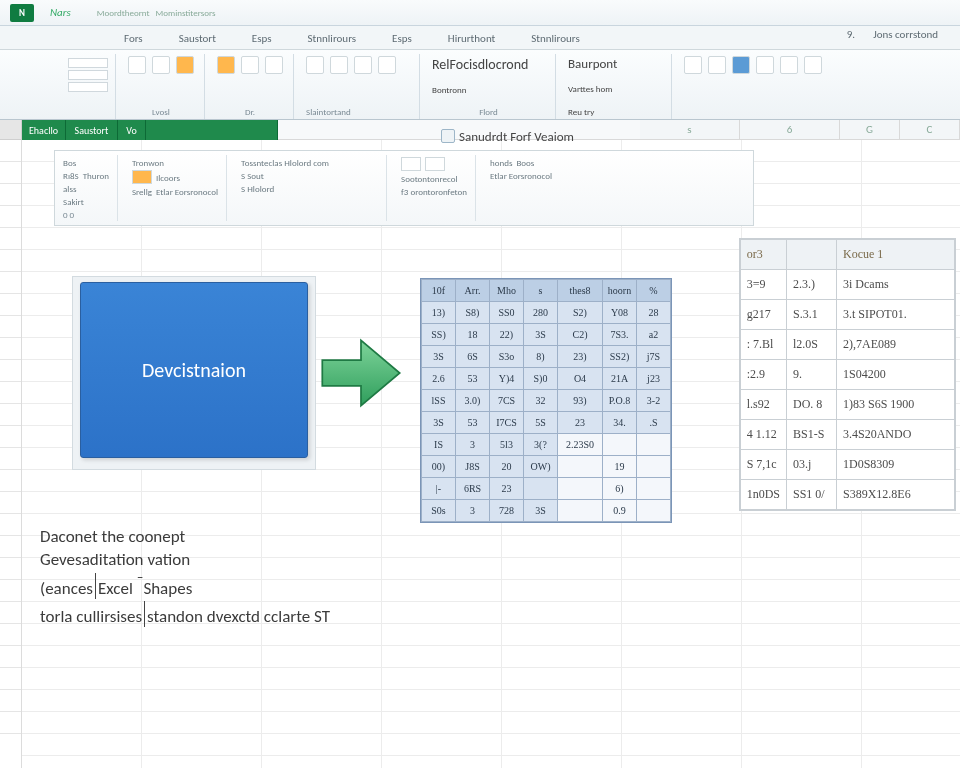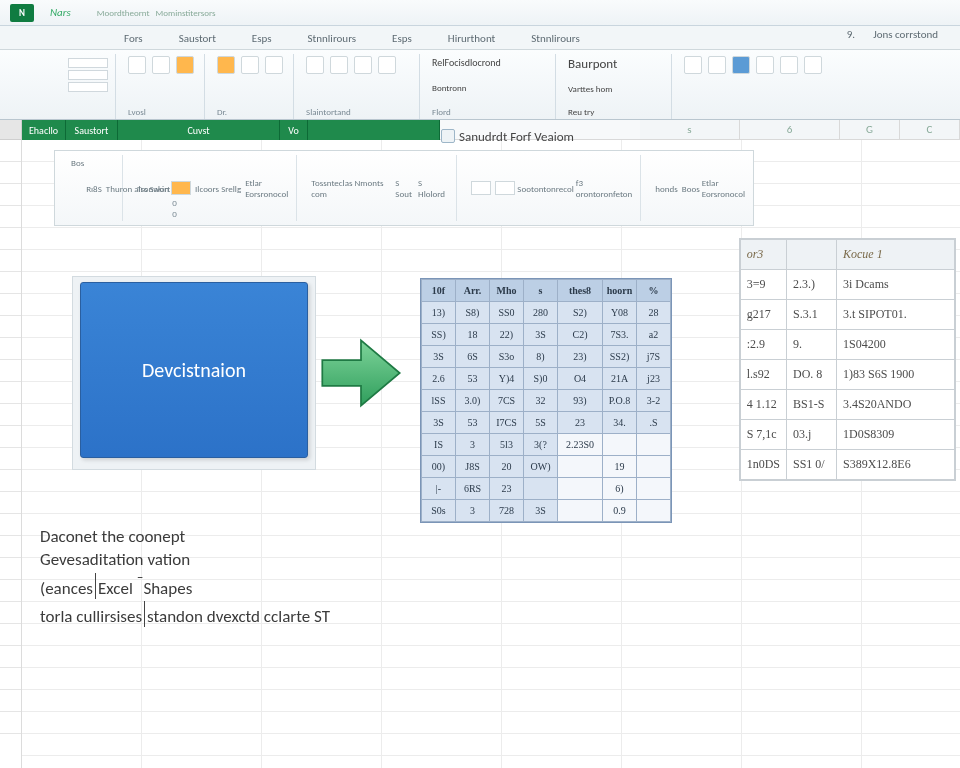--- a/index.html
+++ b/index.html
@@ -14,65 +14,65 @@
   .ribtabs{height:24px;background:#f2f6f8;border-bottom:1px solid #cfd8dc;display:flex;align-items:flex-end;padding-left:120px;gap:28px;color:#5d6a72;font-size:11px}
   .ribtabs span{padding:4px 4px}
   .ribtabs .right{margin-left:auto;margin-right:14px;display:flex;gap:10px}
   
   .ribbon{height:70px;background:linear-gradient(#fbfdfe,#eef3f6);border-bottom:1px solid #b9c6cf;display:flex;padding:4px 8px 0 60px;gap:6px}
   .rgroup{border-right:1px solid #d3dde4;padding:2px 10px 2px 6px;display:flex;flex-direction:column;justify-content:space-between;min-width:60px}
   .rgroup .ricons{display:flex;gap:6px;flex-wrap:wrap}
   .ricon{width:18px;height:18px;border:1px solid #cfd8dc;border-radius:2px;background:#fff}
   .ricon.o{background:#ffb74d}
   .ricon.b{background:#5b9bd5}
-  .rgroup .rlabel{font-size:9px;color:#7a8a94}
+  .rgroup .rlabel{font-size:9px;text-align:center;color:#7a8a94}
   .ribbon .side{width:56px;border-right:1px solid #d3dde4;display:flex;flex-direction:column;align-items:center;gap:2px;padding-top:4px}
   .ribbon .side div{width:40px;height:10px;border:1px solid #d0d8dd;background:#fff}
   
   .sheet{position:relative;height:648px;background:#fff}
   
   .colhdr{display:flex;height:20px}
   .colhdr .rowhdr{width:22px;background:#e6e6e6;border-right:1px solid #cfcfcf;border-bottom:1px solid #cfcfcf}
   .colhdr .g{background:#1f8a4c;color:#fff;border-right:1px solid #0d6a36;display:flex;align-items:center;justify-content:center;font-size:10px}
   .gA{width:44px}.gB{width:52px}.gC{width:162px}.gD{width:28px}.gE{width:132px}
   .colhdr .rest{flex:1;border-bottom:1px solid #d9d9d9;background:#f7f9fa}
   .colhdr .lightcol{width:100px;border-right:1px solid #d9d9d9;border-bottom:1px solid #d9d9d9;display:flex;align-items:center;justify-content:center;color:#8a9;background:#f3f6f8}
   
   .gridbg{position:absolute;left:0;top:20px;bottom:0;width:22px;border-right:1px solid #dcdcdc}
   .gridbg div{height:22px;border-bottom:1px solid #e5e5e5}
   .faint-h{position:absolute;left:22px;right:0;top:20px;bottom:0;background:
     repeating-linear-gradient(to bottom,transparent 0,transparent 21px,#ececec 21px,#ececec 22px),
     repeating-linear-gradient(to right,transparent 0,transparent 119px,#ececec 119px,#ececec 120px)}
   
-  .float-ribbon{position:absolute;left:54px;top:30px;width:700px;height:76px;background:linear-gradient(#fff,#f4f7f9);border:1px solid #cfd8dc;display:flex;padding:4px 12px;gap:10px}
+  .float-ribbon{position:absolute;left:54px;top:30px;width:700px;height:76px;background:linear-gradient(#fff,#f4f7f9);border:1px solid #cfd8dc;display:flex;padding:4px 4px;gap:10px}
   .float-ribbon .title{position:absolute;top:-22px;left:386px;font-size:13px;font-family:Georgia,serif;color:#444}
   .float-ribbon .title .ico{display:inline-block;width:14px;height:14px;border:1px solid #9db6c8;border-radius:2px;margin-right:4px;vertical-align:-2px;background:#eef3f6}
-  .fgroup{border-right:1px solid #dbe3e8;padding:2px 8px 2px 4px;display:flex;flex-direction:row;gap:2px;font-size:9px;color:#6b7a82}
+  .fgroup{border-right:1px solid #dbe3e8;padding:2px 8px 2px 4px;display:flex;flex-direction:column;gap:2px;font-size:9px;color:#6b7a82}
   .fgroup .row{display:flex;gap:4px;align-items:center}
   .chip{width:20px;height:14px;border:1px solid #cfd8dc;background:#fff}
   .chip.o{background:#ffb74d}
   .float-ribbon .num{font-size:9px;color:#7a8a94;margin-top:auto}
   
   .blue-box{position:absolute;left:80px;top:162px;width:228px;height:176px;background:linear-gradient(#3a84d6,#2c72c8);border:1px solid #2a5fa0;border-radius:3px;box-shadow:2px 2px 4px rgba(0,0,0,.15);display:flex;align-items:center;justify-content:center;color:#fff;font-size:20px}
   .blue-shadow{position:absolute;left:72px;top:156px;width:244px;height:194px;background:#eef2f5;border:1px solid #d3dbe0}
   
   .arrow{position:absolute;left:318px;top:210px;width:86px;height:86px}
   .arrow svg{width:100%;height:100%}
   
   .tblA{position:absolute;left:420px;top:158px;border:1px solid #7b95b7}
   .tblA table{border-collapse:collapse}
   .tblA th,.tblA td{border:1px solid #9db0c8;width:34px;height:22px;text-align:center;font-size:10px;font-family:Georgia,serif;background:#d8e3f1;color:#2b3a4a}
-  .tblA th{background:#bccfe5;font-weight:700}
+  .tblA th{background:#bccfe5;font-weight:400}
   .tblA td.pale{background:#f4f7fb}
   .tblA td.big{width:45px}
   
   .tblB{position:absolute;right:4px;top:118px;border:1px solid #c9cfd4}
   .tblB table{border-collapse:collapse}
   .tblB th,.tblB td{border:1px solid #c9cfd4;height:30px;padding:0 6px;font-family:Georgia,serif;font-size:12px;color:#4c4c4c;background:#fff;white-space:nowrap}
-  .tblB th{background:#eef2f5;color:#7a6a4a;font-style:italic;font-weight:400;text-align:left}
+  .tblB th{background:#eef2f5;color:#7a6a4a;font-weight:400;text-align:left}
   .tblB .c0{width:40px}.tblB .c1{width:50px}.tblB .c2{width:118px}
   
   .caption{position:absolute;left:40px;top:406px;font-family:Georgia,"Times New Roman",serif;font-size:17px;color:#3b3b3b;line-height:1.35}
   .caption .bar{display:inline-block;width:1px;height:26px;background:#444;vertical-align:-5px;margin:0 2px}
 </style>
 </head>
 <body>
 
 <div class="titlebar">
   <div class="xl-badge">N</div>
@@ -122,21 +122,21 @@
   <div class="rgroup" style="min-width:120px">
     <div class="ricons">
         <div class="ricon"></div>
         <div class="ricon"></div>
         <div class="ricon"></div>
         <div class="ricon"></div>
       </div>
     <div style="font-size:9px;color:#7a8a94">Slaintortand</div>
   </div>
   <div class="rgroup" style="min-width:130px">
-    <div style="font-size:10px">RelFocisdlocrond</div>
+    <div style="font-size:14px">RelFocisdlocrond</div>
     <div style="font-size:9px">Bontronn</div>
     <div class="rlabel">Flord</div>
   </div>
   <div class="rgroup" style="min-width:110px">
     <div style="font-size:13px">Baurpont</div>
     <div style="font-size:9px">Varttes hom</div>
     <div style="font-size:9px">Reu try</div>
   </div>
   <div class="rgroup" style="flex:1;border-right:none">
     <div class="ricons">
@@ -148,21 +148,20 @@
         <div class="ricon"></div>
       </div>
   </div>
 </div>
 
 <div class="sheet">
   <div class="colhdr">
     <div class="rowhdr"></div>
     <div class="g gA">Ehacllo</div>
     <div class="g gB">Saustort</div>
-    <div class="g gC">Cuvst</div>
     <div class="g gD">Vo</div>
     <div class="g gE"></div>
     <div class="rest"></div>
     <div class="lightcol">s</div>
     <div class="lightcol">6</div>
     <div class="lightcol" style="width:60px">G</div>
     <div class="lightcol" style="width:60px">C</div>
   </div>
   <div class="gridbg">
     <div></div>
@@ -219,21 +218,21 @@
           <div class="chip o"></div>
           <span>Ilcoors</span>
         </div>
       <div class="row">
           <span>Srellg</span>
           <span>Etlar Eorsronocol</span>
         </div>
     </div>
     <div class="fgroup" style="min-width:150px">
       <div class="row">
-          <span>Tossnteclas Nmonts com</span>
+          <span>Tossnteclas Hlolord com</span>
         </div>
       <div class="row">
           <span>S Sout</span>
         </div>
       <div class="row">
           <span>S Hlolord</span>
         </div>
     </div>
     <div class="fgroup">
       <div class="row">
@@ -393,20 +392,25 @@
             <td class="c0">3=9</td>
             <td class="c1">2.3.)</td>
             <td class="c2">3i Dcams</td>
           </tr>
       <tr>
             <td>g217</td>
             <td>S.3.1</td>
             <td>3.t SIPOT01.</td>
           </tr>
       <tr>
+            <td>: 7.Bl</td>
+            <td>l2.0S</td>
+            <td>2),7AE089</td>
+          </tr>
+      <tr>
             <td>:2.9</td>
             <td>9.</td>
             <td>1S04200</td>
           </tr>
       <tr>
             <td>l.s92</td>
             <td>DO. 8</td>
             <td>1)83 S6S 1900</td>
           </tr>
       <tr>

